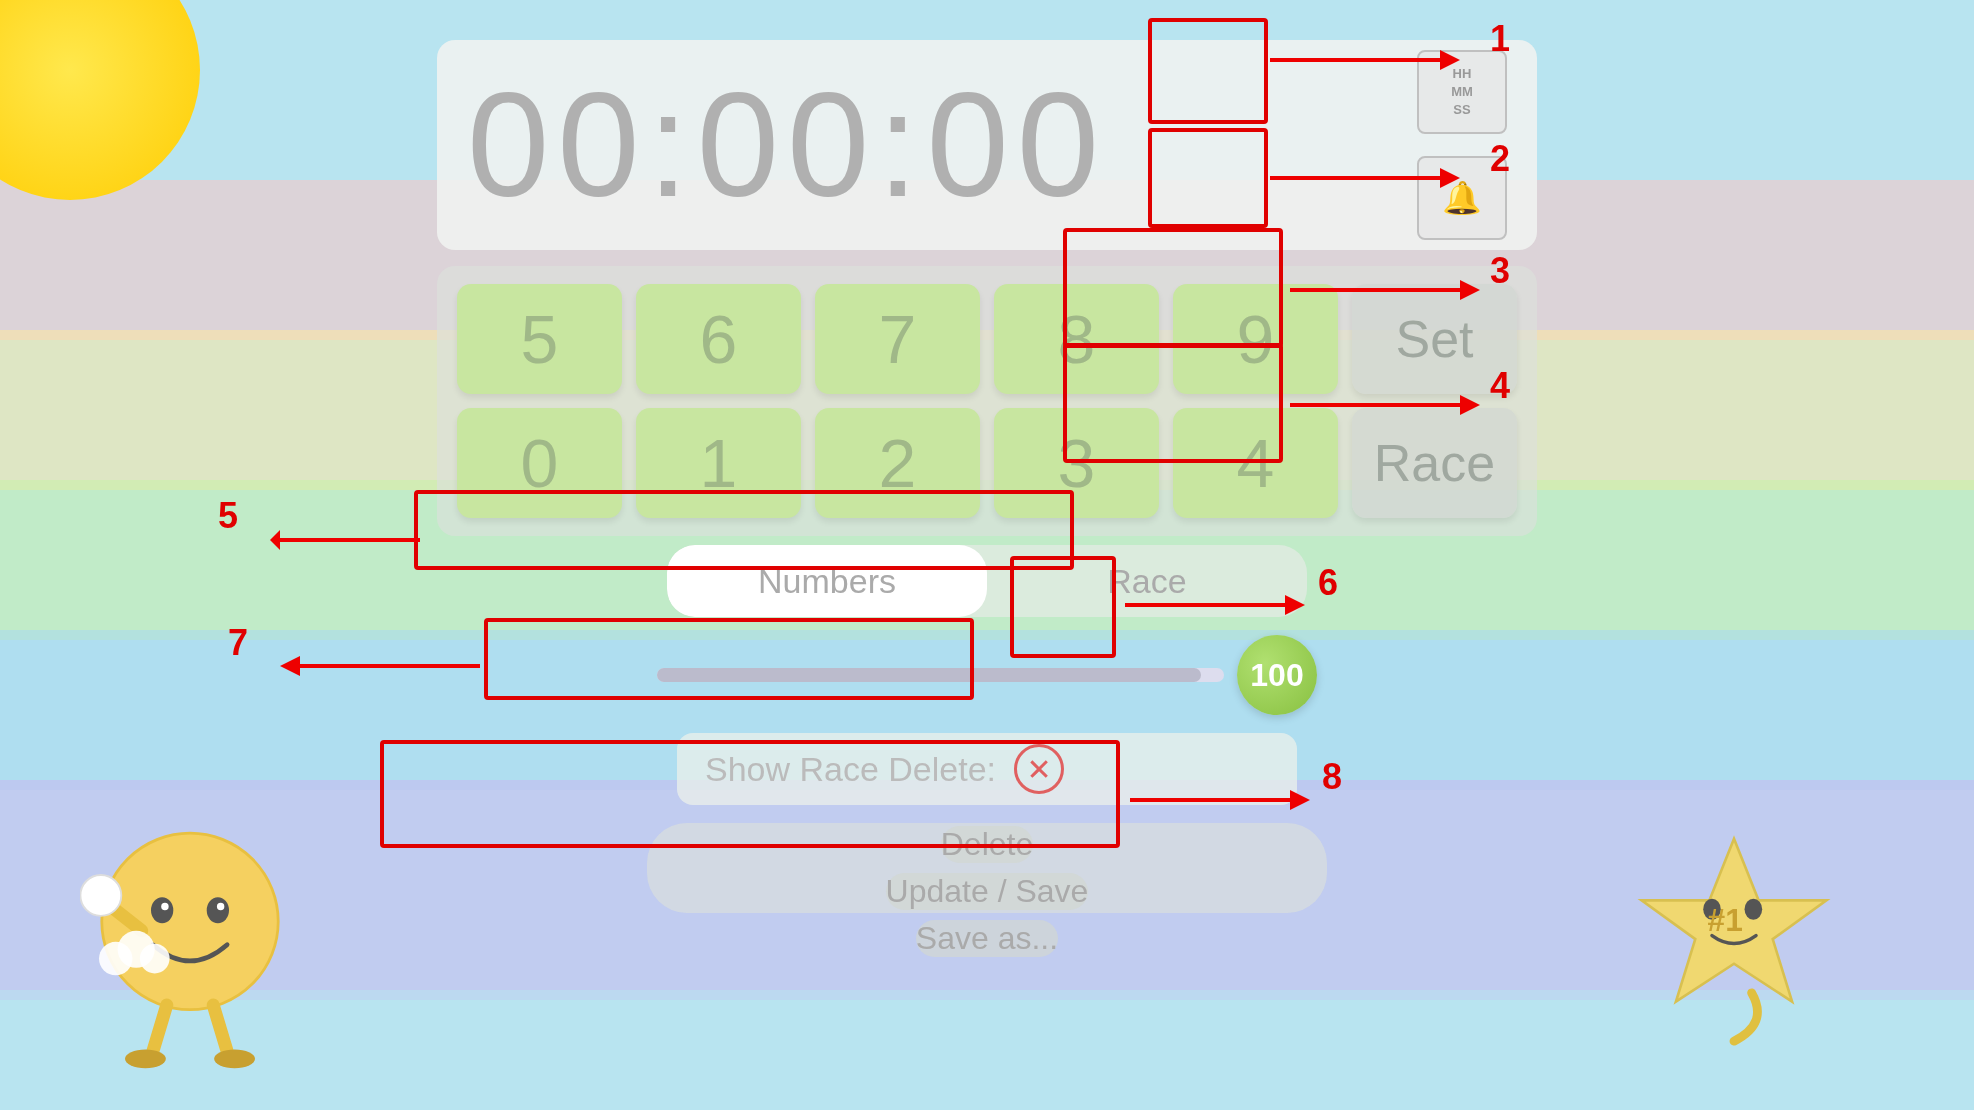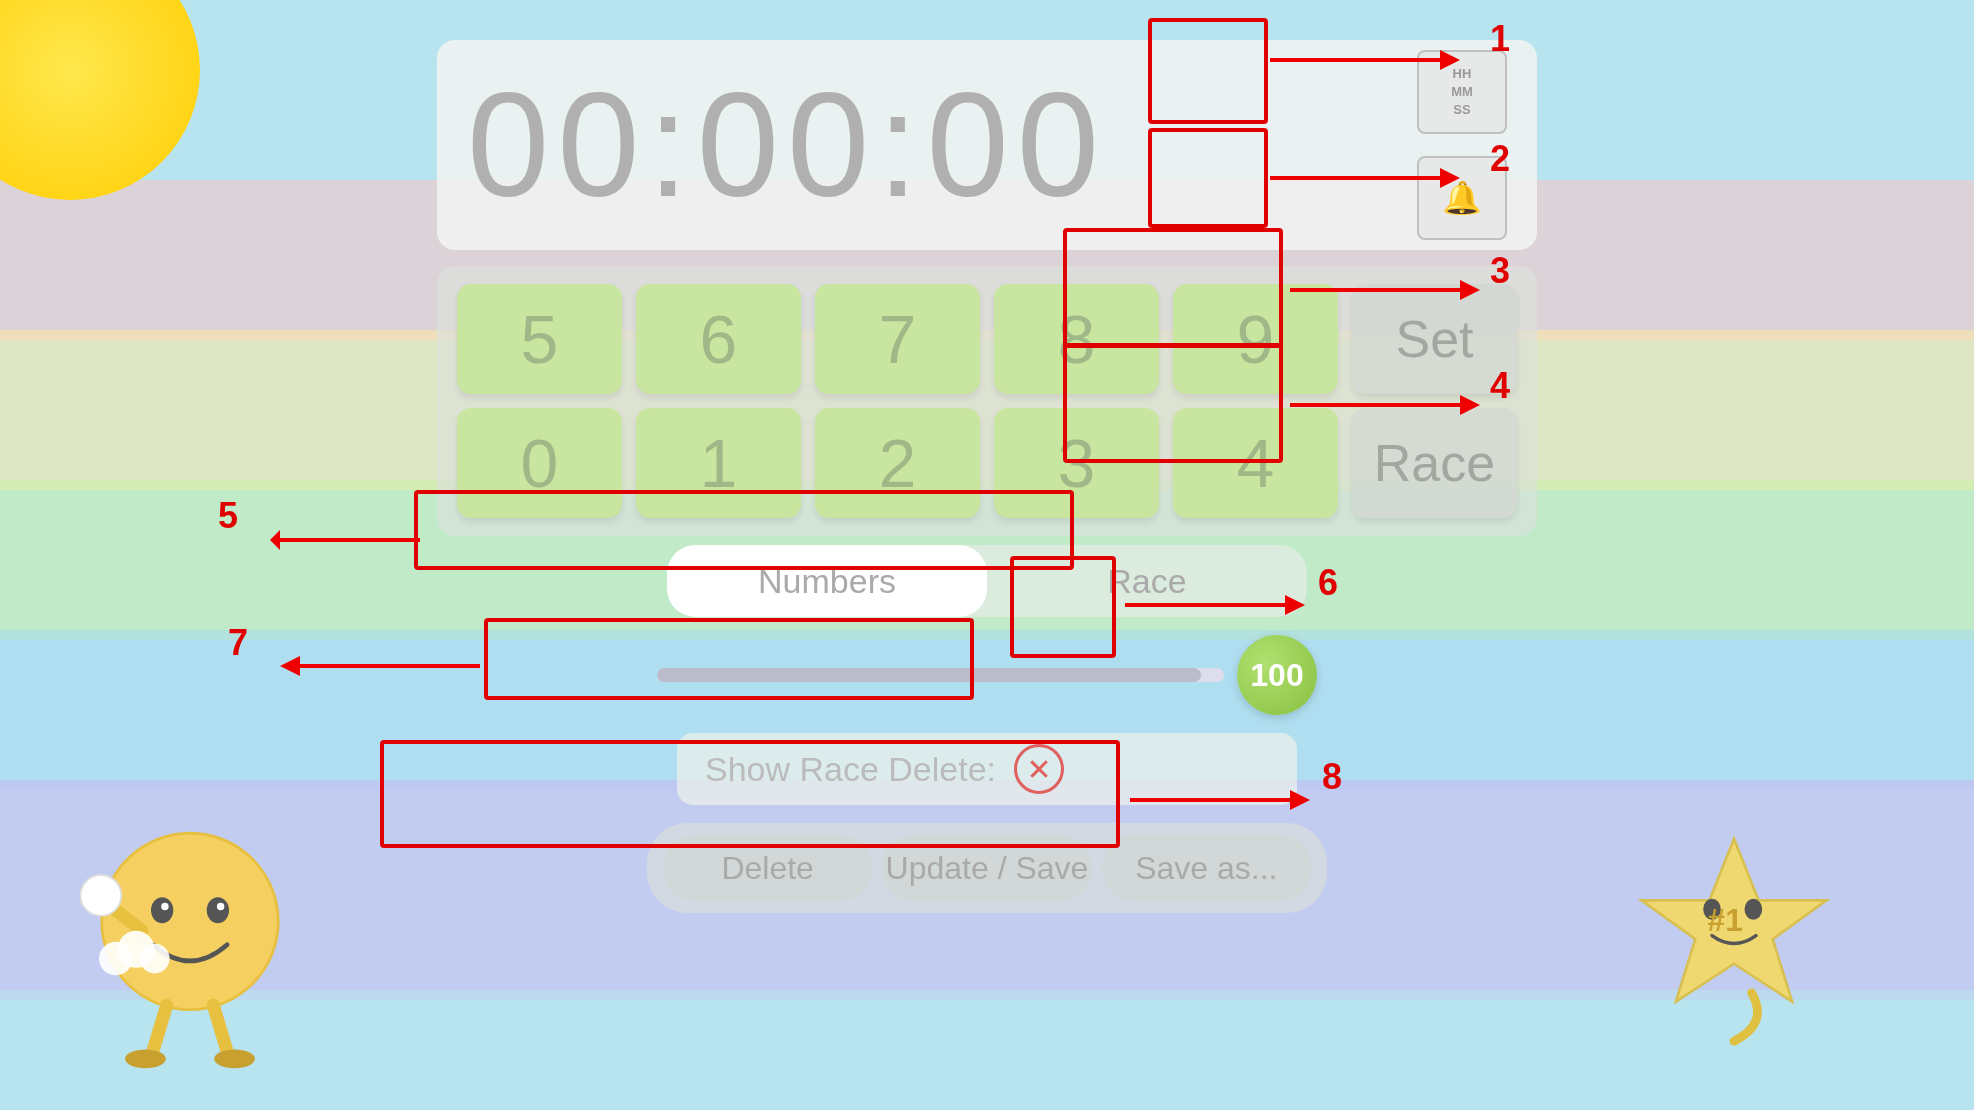--- a/index.html
+++ b/index.html
@@ -262,20 +262,21 @@
     
     .bottom-buttons {
       display: flex;
       background: rgba(220,225,220,0.65);
       border-radius: 40px;
       padding: 3px 16px;
       gap: 10px;
       width: 680px;
       height: 90px;
       align-items: center;
+      flex-direction: column;
     }
 
     .bottom-btn {
       flex: 1;
       height: 66px;
       background: rgba(210,215,210,0.7);
       border: none;
       border-radius: 32px;
       font-size: 32px;
       color: #aaa;

